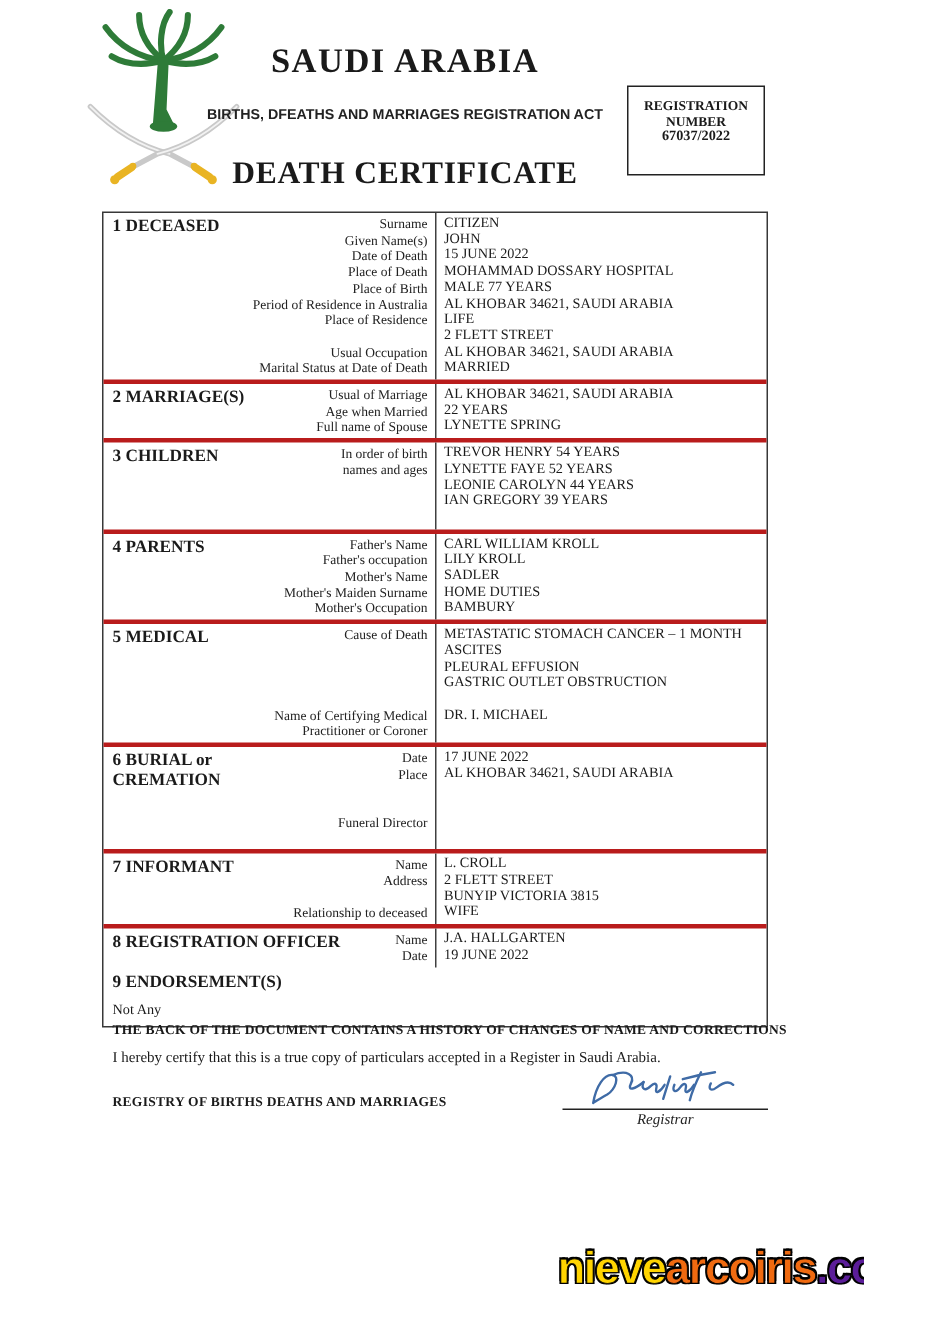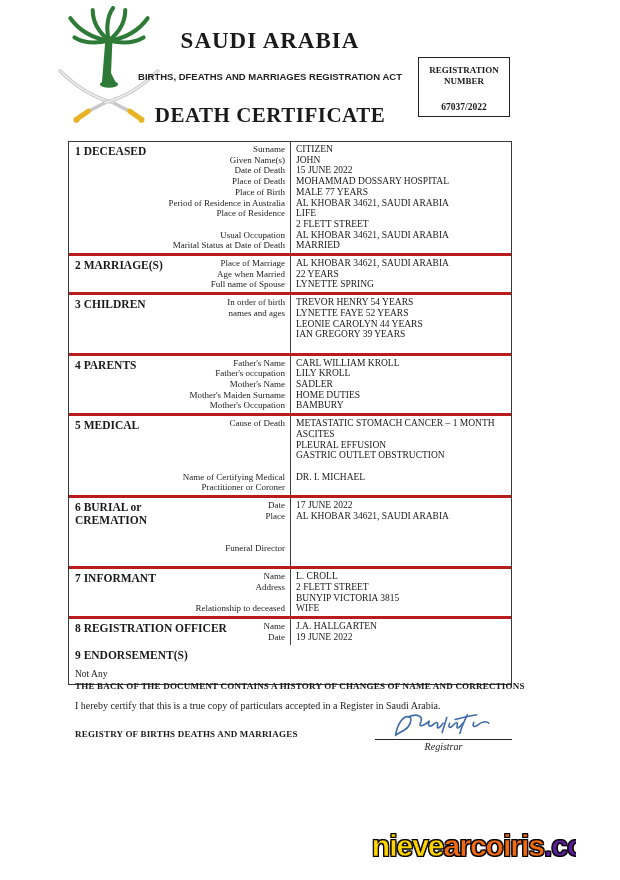--- a/index.html
+++ b/index.html
@@ -20,21 +20,21 @@
   }
   .doc-title {
     position:absolute; left:120px; top:103px; width:300px; text-align:center;
     font-size:21px; font-weight:bold; letter-spacing:0.5px;
   }
   .reg-box {
     position:absolute; left:418px; top:57px; width:92px; height:60px;
     border:1.5px solid #222; text-align:center; padding-top:7px;
     font-size:9px; font-weight:bold; line-height:10.5px;
   }
-  .reg-num { margin-top:16px; font-size:9.5px; }
+  .reg-num { margin-top:0; font-size:9.5px; }
   
   .cert-table {
     position:absolute; left:68px; top:141px; width:444px;
     border:1.5px solid #383838;
   }
   .section { display:flex; }
   .section + .section { border-top:3px solid #b91c1c; }
   .cell-left {
     position:relative; width:222px; flex:0 0 222px;
     border-right:1px solid #404040; padding:2px 0 2px 0;
@@ -140,21 +140,21 @@
           <div class="val">AL KHOBAR 34621, SAUDI ARABIA</div>
           <div class="val">LIFE</div>
           <div class="val">2 FLETT STREET</div>
           <div class="val">AL KHOBAR 34621, SAUDI ARABIA</div>
           <div class="val">MARRIED</div>
         </div>
       </div>
       <div class="section">
         <div class="cell-left">
           <div class="sec-heading">2 MARRIAGE(S)</div>
-          <div class="lbl">Place of Marriage</div>
+          <div class="lbl">Usual of Marriage</div>
           <div class="lbl">Age when Married</div>
           <div class="lbl">Full name of Spouse</div>
         </div>
         <div class="cell-right">
           <div class="val">AL KHOBAR 34621, SAUDI ARABIA</div>
           <div class="val">22 YEARS</div>
           <div class="val">LYNETTE SPRING</div>
         </div>
       </div>
       <div class="section">

